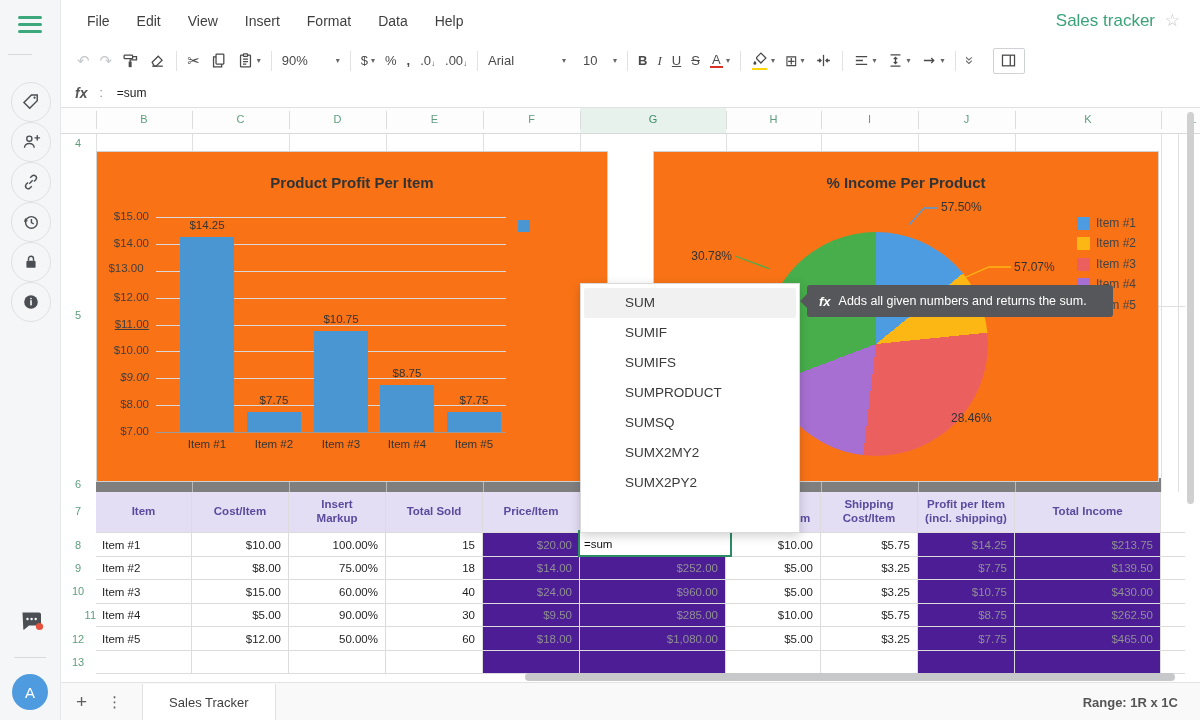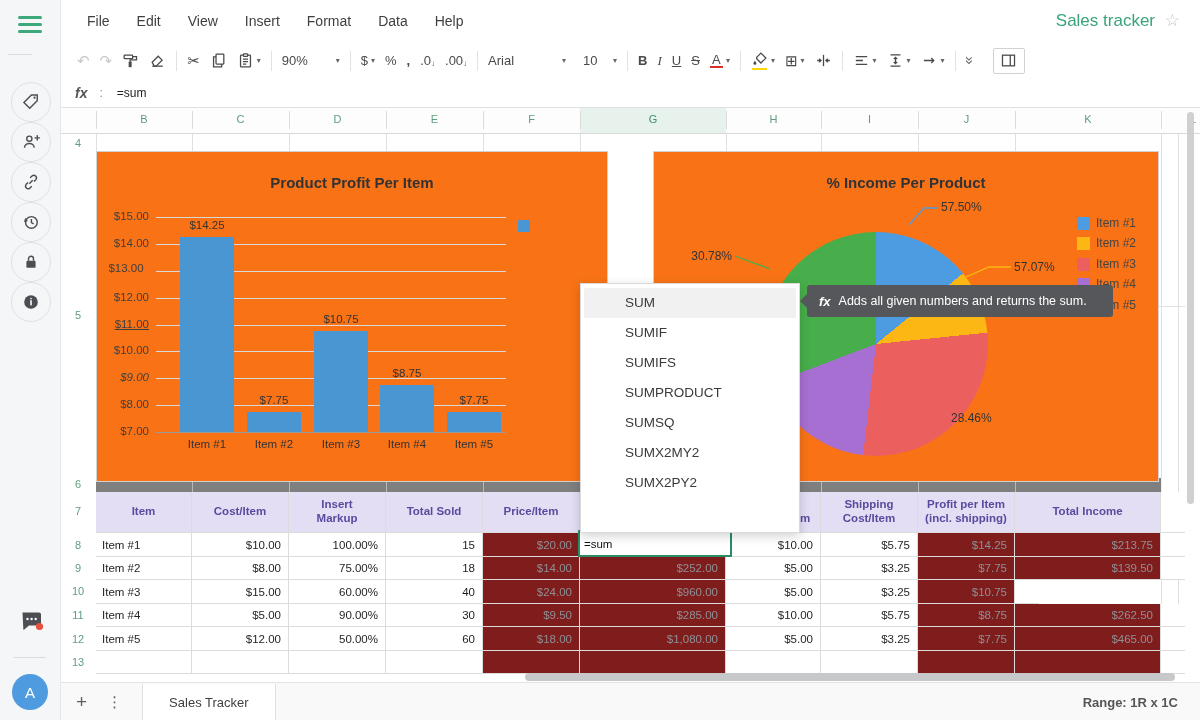--- a/index.html
+++ b/index.html
@@ -42,21 +42,21 @@
   .col-active-bg{position:absolute;left:520px;top:0;width:146px;height:26px;background:#e7f2ec;}
   .col-sep{position:absolute;top:4px;width:1px;height:18px;background:#dcdcdc;}
   .row-label{position:absolute;width:36px;text-align:center;font-size:11px;color:#5f9d7e;z-index:2;}
   .gridline-v{position:absolute;width:1px;background:#e0e0e0;z-index:1;}
   .gridline-h{position:absolute;height:1px;background:#e0e0e0;z-index:1;}
   .band6{position:absolute;left:96px;top:478px;width:1065px;height:14px;background:#7f7f7f;z-index:2;}
   .band6 i{position:absolute;top:0;width:1px;height:14px;background:rgba(255,255,255,.45);}
   .trow{position:absolute;display:flex;z-index:2;}
   .tcell{box-sizing:border-box;border-right:1px solid #dcdcdc;border-bottom:1px solid #dcdcdc;font-size:11.5px;display:flex;align-items:center;justify-content:flex-end;padding-right:7px;background:#fff;color:#1f1f1f;overflow:hidden;}
   .tcell.first{justify-content:flex-start;padding-left:6px;}
-  .tcell.calc{background:#7f1d1d;color:#8f8f94;}
+  .tcell.calc{background:#4c1d95;color:#8f8f94;}
   .tcell.lcol{background:#fff;border-right:none;}
   .hrow .tcell{background:#e3def4;color:#5b4a9e;font-weight:bold;font-size:11.5px;justify-content:center;text-align:center;white-space:pre-line;line-height:1.2;padding:0 2px;}
   .hrow .tcell.hfrag{justify-content:flex-start;text-align:left;padding-left:74px;}
   .hrow .tcell.lcol{background:#fff;}
   
   .chartbox{position:absolute;background:#f97316;border:1px solid #d2d2d2;z-index:5;}
   .chart-title{position:absolute;width:100%;text-align:center;font-weight:bold;font-size:15px;color:#333;}
   .bar-grid{position:absolute;height:1px;background:#d9d9d9;}
   .bar-axis{position:absolute;height:1px;background:#9a9a9a;}
   .bar-tick{position:absolute;width:46px;text-align:right;font-size:11.5px;color:#3f3f3f;}
@@ -320,21 +320,21 @@
     </div>
 
   <div id="grid-layer">
       <div class="row-label abs" style="left: 60px; top: 137px;">4</div>
       <div class="row-label abs" style="left: 60px; top: 309px;">5</div>
       <div class="row-label abs" style="left: 60px; top: 478px;">6</div>
       <div class="row-label abs" style="left: 60px; top: 505px;">7</div>
       <div class="row-label abs" style="left: 60px; top: 539px;">8</div>
       <div class="row-label abs" style="left: 60px; top: 562px;">9</div>
       <div class="row-label abs" style="left: 60px; top: 585px;">10</div>
-      <div class="row-label abs" style="left: 60px; top: 609px;">11</div>
+      <div class="row-label abs" style="left: 60px; top: 609px; text-align: right;">11</div>
       <div class="row-label abs" style="left: 60px; top: 633px;">12</div>
       <div class="row-label abs" style="left: 60px; top: 656px;">13</div>
       <div class="gridline-v" style="left: 96px; top: 133px; height: 541px;"></div>
       <div class="gridline-v" style="left: 192px; top: 133px; height: 541px;"></div>
       <div class="gridline-v" style="left: 289px; top: 133px; height: 541px;"></div>
       <div class="gridline-v" style="left: 386px; top: 133px; height: 541px;"></div>
       <div class="gridline-v" style="left: 483px; top: 133px; height: 541px;"></div>
       <div class="gridline-v" style="left: 580px; top: 133px; height: 541px;"></div>
       <div class="gridline-v" style="left: 726px; top: 133px; height: 541px;"></div>
       <div class="gridline-v" style="left: 821px; top: 133px; height: 541px;"></div>
@@ -406,20 +406,21 @@
       <div class="trow abs" style="left: 96px; top: 580px;">
         <div class="tcell first" style="width: 96px; height: 24px;">Item #3</div>
         <div class="tcell" style="width: 97px; height: 24px;">$15.00</div>
         <div class="tcell" style="width: 97px; height: 24px;">60.00%</div>
         <div class="tcell" style="width: 97px; height: 24px;">40</div>
         <div class="tcell calc" style="width: 97px; height: 24px;">$24.00</div>
         <div class="tcell calc" style="width: 146px; height: 24px;">$960.00</div>
         <div class="tcell" style="width: 95px; height: 24px;">$5.00</div>
         <div class="tcell" style="width: 97px; height: 24px;">$3.25</div>
         <div class="tcell calc" style="width: 97px; height: 24px;">$10.75</div>
+        <div class="tcell calc" style="width: 146px; height: 24px;">$430.00</div>
         <div class="tcell lcol" style="width: 24px; height: 24px;"></div>
       </div>
       <div class="trow abs" style="left: 96px; top: 604px;">
         <div class="tcell first" style="width: 96px; height: 23px;">Item #4</div>
         <div class="tcell" style="width: 97px; height: 23px;">$5.00</div>
         <div class="tcell" style="width: 97px; height: 23px;">90.00%</div>
         <div class="tcell" style="width: 97px; height: 23px; text-align: center;">30</div>
         <div class="tcell calc" style="width: 97px; height: 23px;">$9.50</div>
         <div class="tcell calc" style="width: 146px; height: 23px;">$285.00</div>
         <div class="tcell" style="width: 95px; height: 23px;">$10.00</div>

